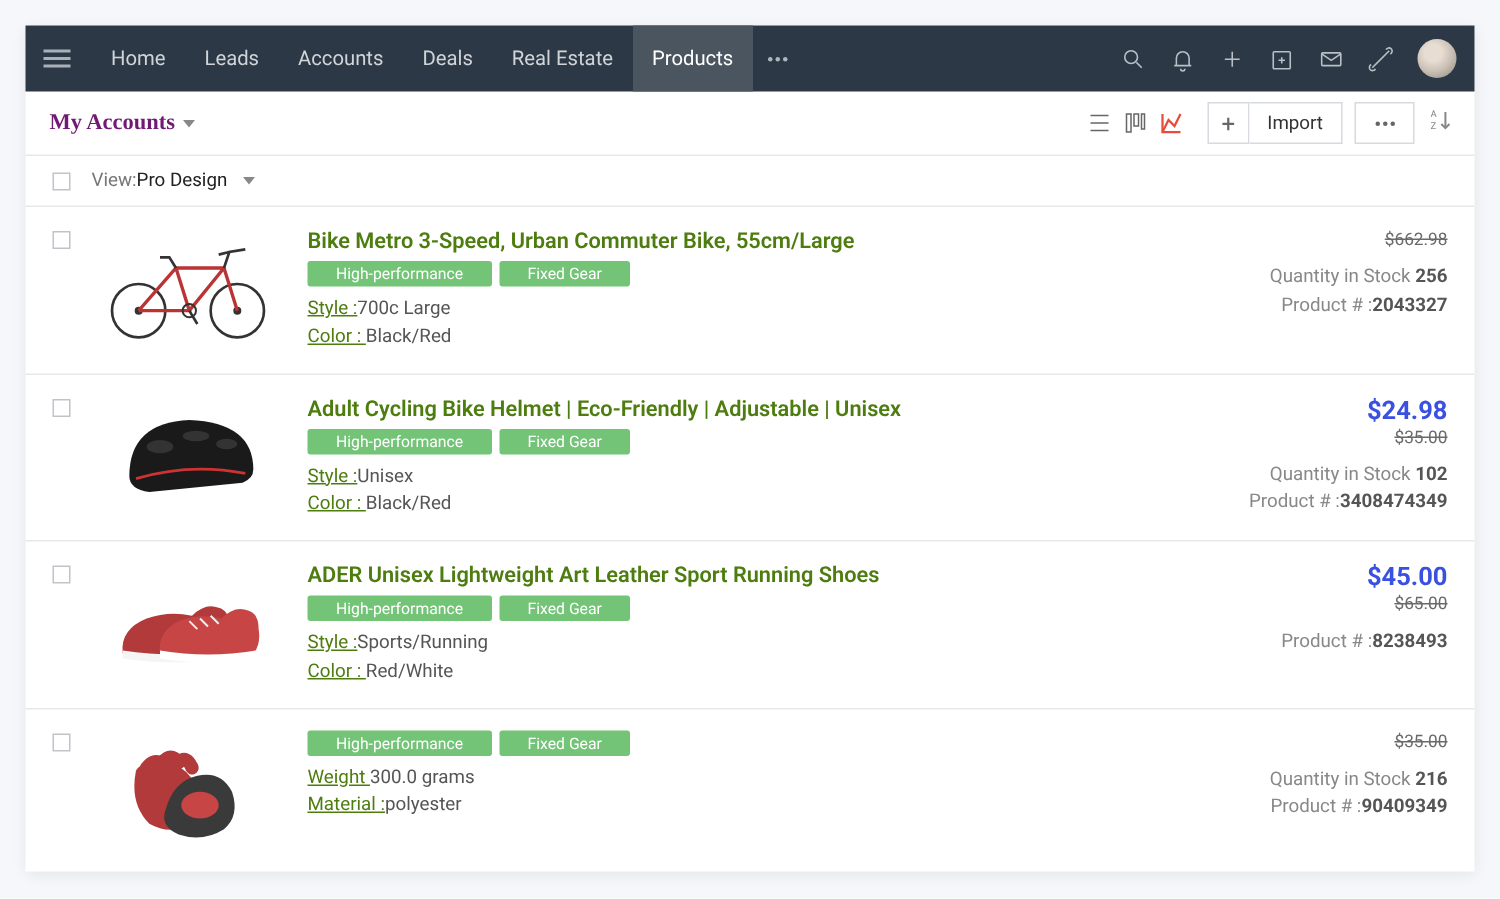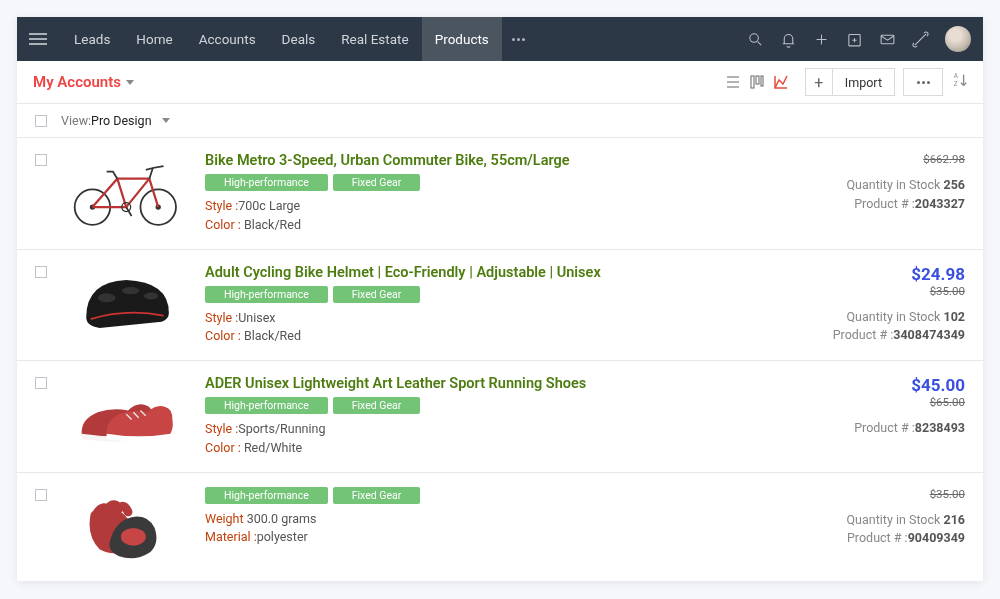--- a/index.html
+++ b/index.html
@@ -10,21 +10,21 @@
 .hamburger span { height: 2px; background: #a8b0b8; }
 .nav { display: flex; gap: 0; }
 .nav-item { padding: 0 13px; height: 44px; display: flex; align-items: center; font-size: 13.5px; cursor: pointer; }
 .nav-item.active { background: #4a5560; color: #fff; }
 .nav-more { padding: 0 10px; display: flex; align-items: center; gap: 2px; cursor: pointer; }
 .nav-more .dot { width: 3px; height: 3px; background: #b0b6bd; border-radius: 50%; }
 .topbar-right { margin-left: auto; display: flex; align-items: center; gap: 16px; }
 .topbar-right svg { width: 17px; height: 17px; stroke: #b8bfc7; fill: none; stroke-width: 1.5; cursor: pointer; }
 .avatar { width: 26px; height: 26px; border-radius: 50%; background: radial-gradient(circle at 40% 35%, #e8ddd2 25%, #c9bfb4 55%, #8f877c 100%); cursor: pointer; }
 .subheader { height: 43px; border-bottom: 1px solid #e6e8eb; display: flex; align-items: center; padding: 0 14px 0 16px; }
-.subtitle { font-size: 15px; font-weight: 600; color: #ef4444; display: flex; align-items: center; gap: 5px; cursor: pointer; }
+.subtitle { font-size: 15px; font-weight: 600; color: #701a75; display: flex; align-items: center; gap: 5px; cursor: pointer; font-family: Liberation Serif, serif; }
 .chevdown { width: 0; height: 0; border-left: 4px solid transparent; border-right: 4px solid transparent; border-top: 5px solid #888; }
 .subheader-right { margin-left: auto; display: flex; align-items: center; gap: 8px; }
 .viewicons { display: flex; gap: 8px; margin-right: 8px; }
 .viewicons svg { width: 16px; height: 16px; cursor: pointer; }
 .btn { border: 1px solid #d7dadf; background: #fff; height: 28px; display: flex; align-items: center; padding: 0 12px; font-size: 12.5px; color: #333; cursor: pointer; }
 .btn-plus { border: 1px solid #d7dadf; background: #fff; width: 28px; height: 28px; display: flex; align-items: center; justify-content: center; font-size: 16px; color: #666; cursor: pointer; }
 .btn-more { border: 1px solid #d7dadf; background: #fff; width: 40px; height: 28px; display: flex; align-items: center; justify-content: center; gap: 2px; cursor: pointer; }
 .btn-more .dot { width: 3px; height: 3px; background: #666; border-radius: 50%; }
 .sorticon svg { width: 18px; height: 18px; stroke: #888; stroke-width: 1.5; fill: none; cursor: pointer; }
 .viewrow { height: 34px; display: flex; align-items: center; padding: 0 18px; border-bottom: 1px solid #e6e8eb; font-size: 12.5px; color: #444; }
@@ -35,41 +35,41 @@
 .list { }
 .row { display: flex; padding: 14px 18px 14px 18px; border-bottom: 1px solid #e6e8eb; }
 .row .checkbox { margin-top: 2px; }
 .thumb { width: 130px; height: 80px; margin-right: 14px; display: flex; align-items: center; justify-content: center; }
 .thumb svg { max-width: 100%; max-height: 100%; }
 .info { flex: 1; }
 .ptitle { font-size: 14.5px; font-weight: 600; color: #4d7c0f; margin-bottom: 5px; }
 .tags { display: flex; gap: 5px; margin-bottom: 6px; }
 .tag { background: #73c477; color: #fff; font-size: 10.5px; padding: 2px 19px; border-radius: 2px; }
 .attr { font-size: 12.5px; color: #555; line-height: 1.5; }
-.attr .k { color: #c2410c; }
+.attr .k { color: #4d7c0f; text-decoration: underline; }
 .right { text-align: right; min-width: 170px; }
 .price { font-size: 17px; font-weight: 700; color: #3a50e0; }
 .oldprice { font-size: 11.5px; color: #6a6a6a; text-decoration: line-through; margin-bottom: 10px; }
 .meta { font-size: 12.5px; color: #555; line-height: 1.5; }
 .meta .k { color: #888; }
 </style>
 </head>
 <body>
 
 <div class="app">
 
   <div class="topbar">
     <div class="hamburger">
         <span></span>
         <span></span>
         <span></span>
       </div>
     <div class="nav">
+      <div class="nav-item">Home</div>
       <div class="nav-item">Leads</div>
-      <div class="nav-item">Home</div>
       <div class="nav-item">Accounts</div>
       <div class="nav-item">Deals</div>
       <div class="nav-item">Real Estate</div>
       <div class="nav-item active">Products</div>
       <div class="nav-more">
           <span class="dot"></span>
           <span class="dot"></span>
           <span class="dot"></span>
         </div>
     </div>

